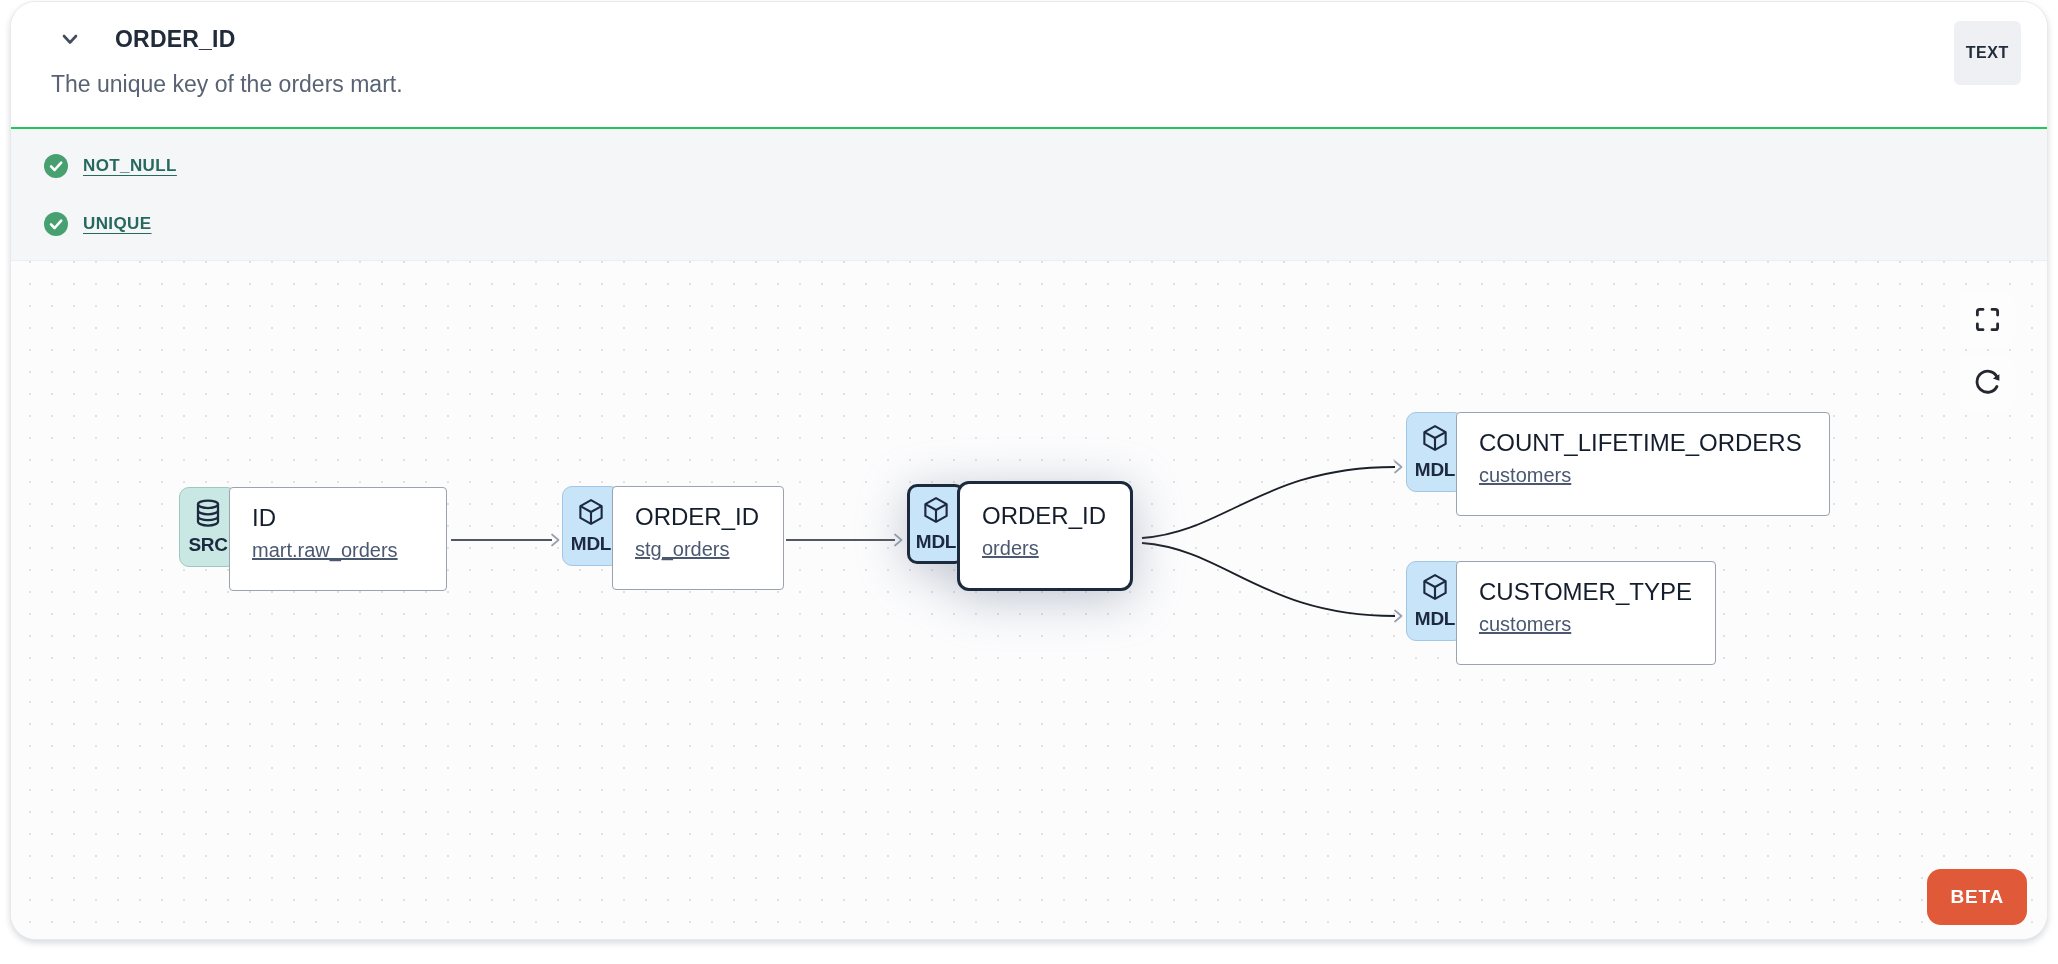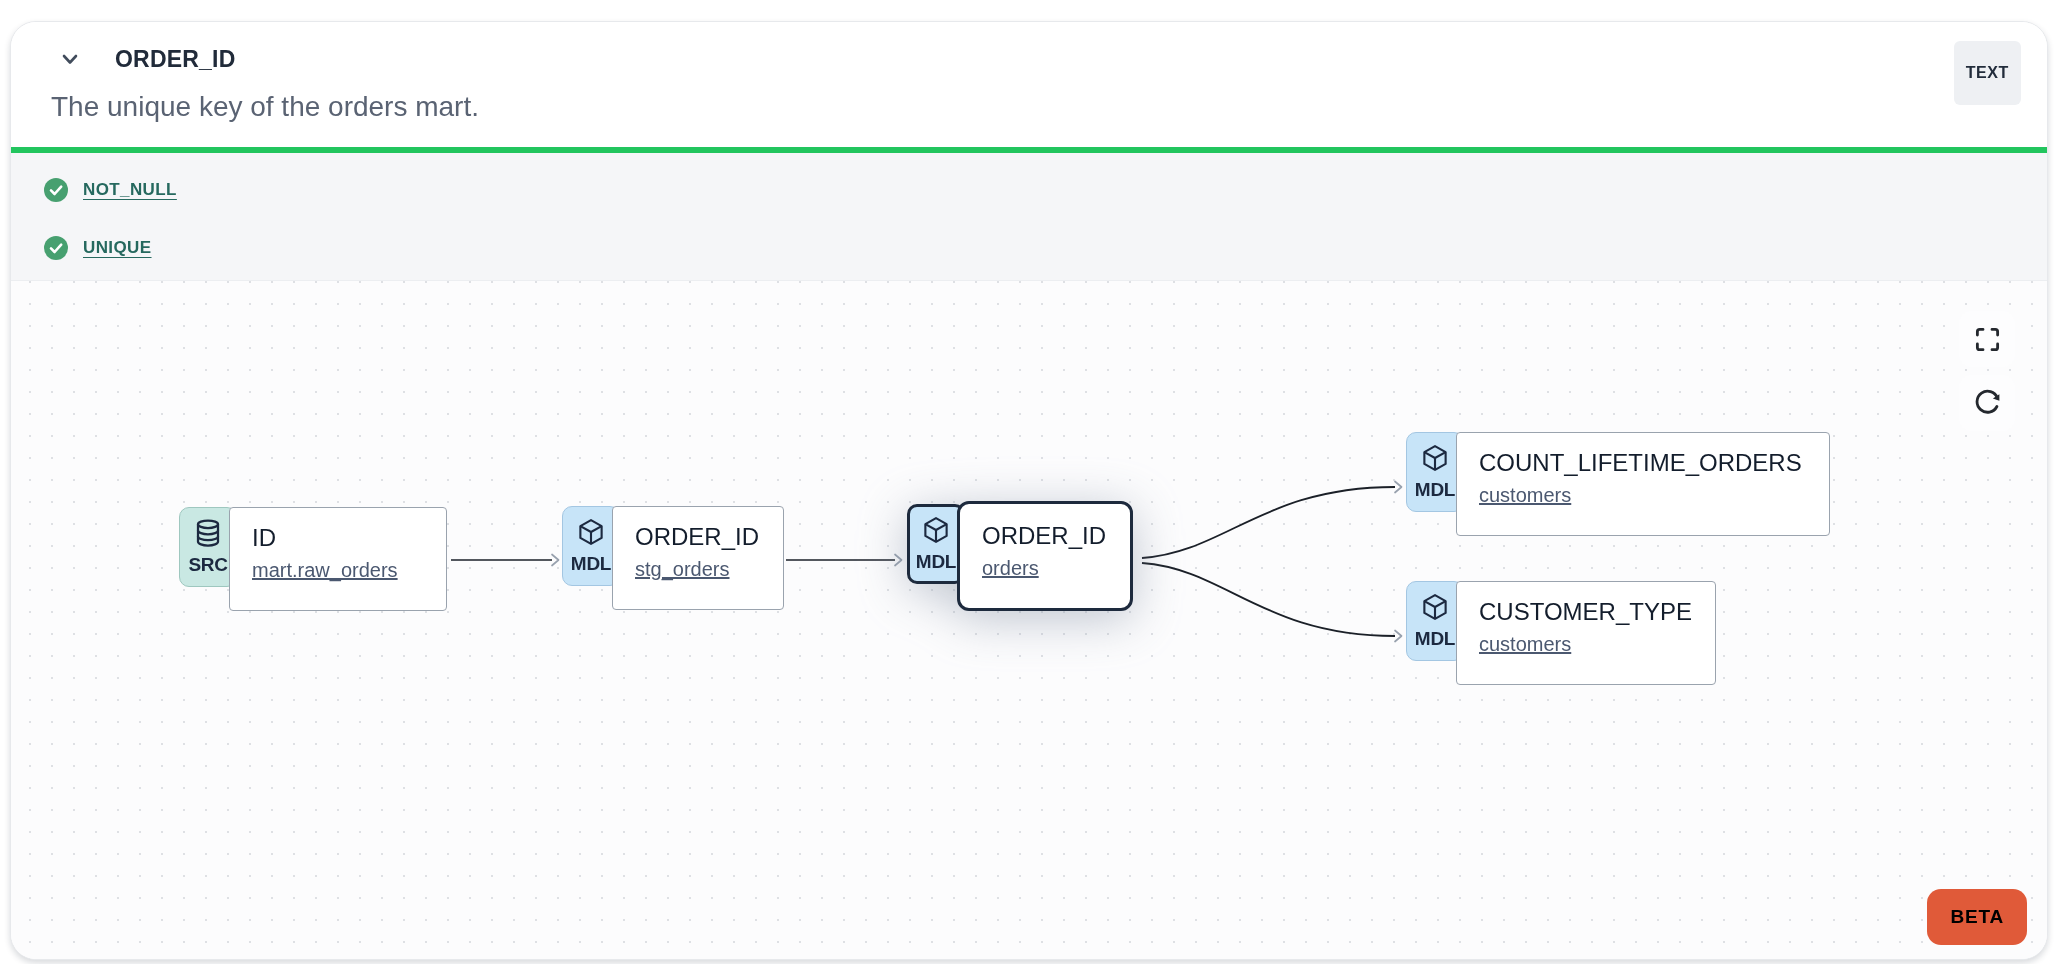--- a/index.html
+++ b/index.html
@@ -1,34 +1,34 @@
 <!DOCTYPE html>
 <html><head>
 <meta charset="utf-8">
 <style>
   * { margin:0; padding:0; box-sizing:border-box; }
   html,body { width:2058px; height:964px; background:#ffffff;
               font-family:"Liberation Sans", sans-serif; }
-  .card { position:absolute; left:10px; top:21px; width:2038px; height:939px;
+  .card { position:absolute; left:10px; top:1px; width:2038px; height:939px;
           background:#ffffff; border:1px solid #e7e9ec; border-radius:26px;
           box-shadow:0 3px 6px rgba(15,23,42,.16); overflow:hidden; }
 
   
   .hdr { position:relative; height:125px; padding:22px 26px 0 44px; background:#fff; }
   .hdr-row { display:flex; align-items:center; gap:30px; }
   .chev-btn { width:30px; height:30px; border:none; background:transparent; cursor:pointer;
               display:flex; align-items:center; justify-content:center; }
   .hdr-title { font-size:23px; font-weight:700; color:#212b3a; letter-spacing:.2px; }
   .type-badge { position:absolute; top:19px; right:26px; background:#eef0f3; color:#222c3b;
                 font-size:16px; font-weight:600; letter-spacing:.6px;
                 padding:23px 12px; border-radius:6px; }
-  .hdr-desc { margin-top:17px; margin-left:-4px; font-size:28px; color:#5a6373; }
+  .hdr-desc { margin-top:17px; margin-left:-4px; font-size:23px; color:#5a6373; }
 
   
-  .tests { height:134px; background:#f5f6f8; border-top:6px solid #22c55e;
+  .tests { height:134px; background:#f5f6f8; border-top:2px solid #22c55e;
            border-bottom:1px solid #eceef1; padding:24px 0 0 32px;
            display:flex; flex-direction:column; gap:32px; }
   .test-row { display:flex; align-items:center; gap:14px; }
   .test-link { font-size:17px; font-weight:700; color:#26695f; letter-spacing:.4px;
                text-decoration:underline; text-underline-offset:4px; cursor:pointer; }
 
   
   .canvas { position:relative; height:678px; background:#fcfcfd;
             background-image:radial-gradient(circle, #dee0e4 1.2px, transparent 1.4px);
             background-size:22px 22px; background-position:8px 12px; }
@@ -51,21 +51,21 @@
   .node.selected .nbadge { border:3px solid #1d2a3d; }
   .node.selected .nbody  { border:3px solid #1d2a3d; border-radius:12px; height:110px;
                            margin-top:-3px; padding-top:17px; }
 
   .canvas-btn { position:absolute; width:56px; height:56px; background:#fdfdfe;
                 border:none; border-radius:12px; cursor:pointer;
                 display:flex; align-items:center; justify-content:center; }
   .btn-fullscreen { right:32px; top:30px; }
   .btn-refresh    { right:32px; top:94px; }
 
-  .beta { position:absolute; right:20px; bottom:14px; background:#e05a39; color:#000000;
+  .beta { position:absolute; right:20px; bottom:14px; background:#e05a39; color:#ffffff;
           border:none; border-radius:14px; padding:17px 23px; font-size:19px;
           font-weight:700; letter-spacing:.8px; cursor:pointer;
           font-family:"Liberation Sans", sans-serif; }
 </style>
 </head>
 <body>
 
 <div class="card">
 
   <div class="hdr">

